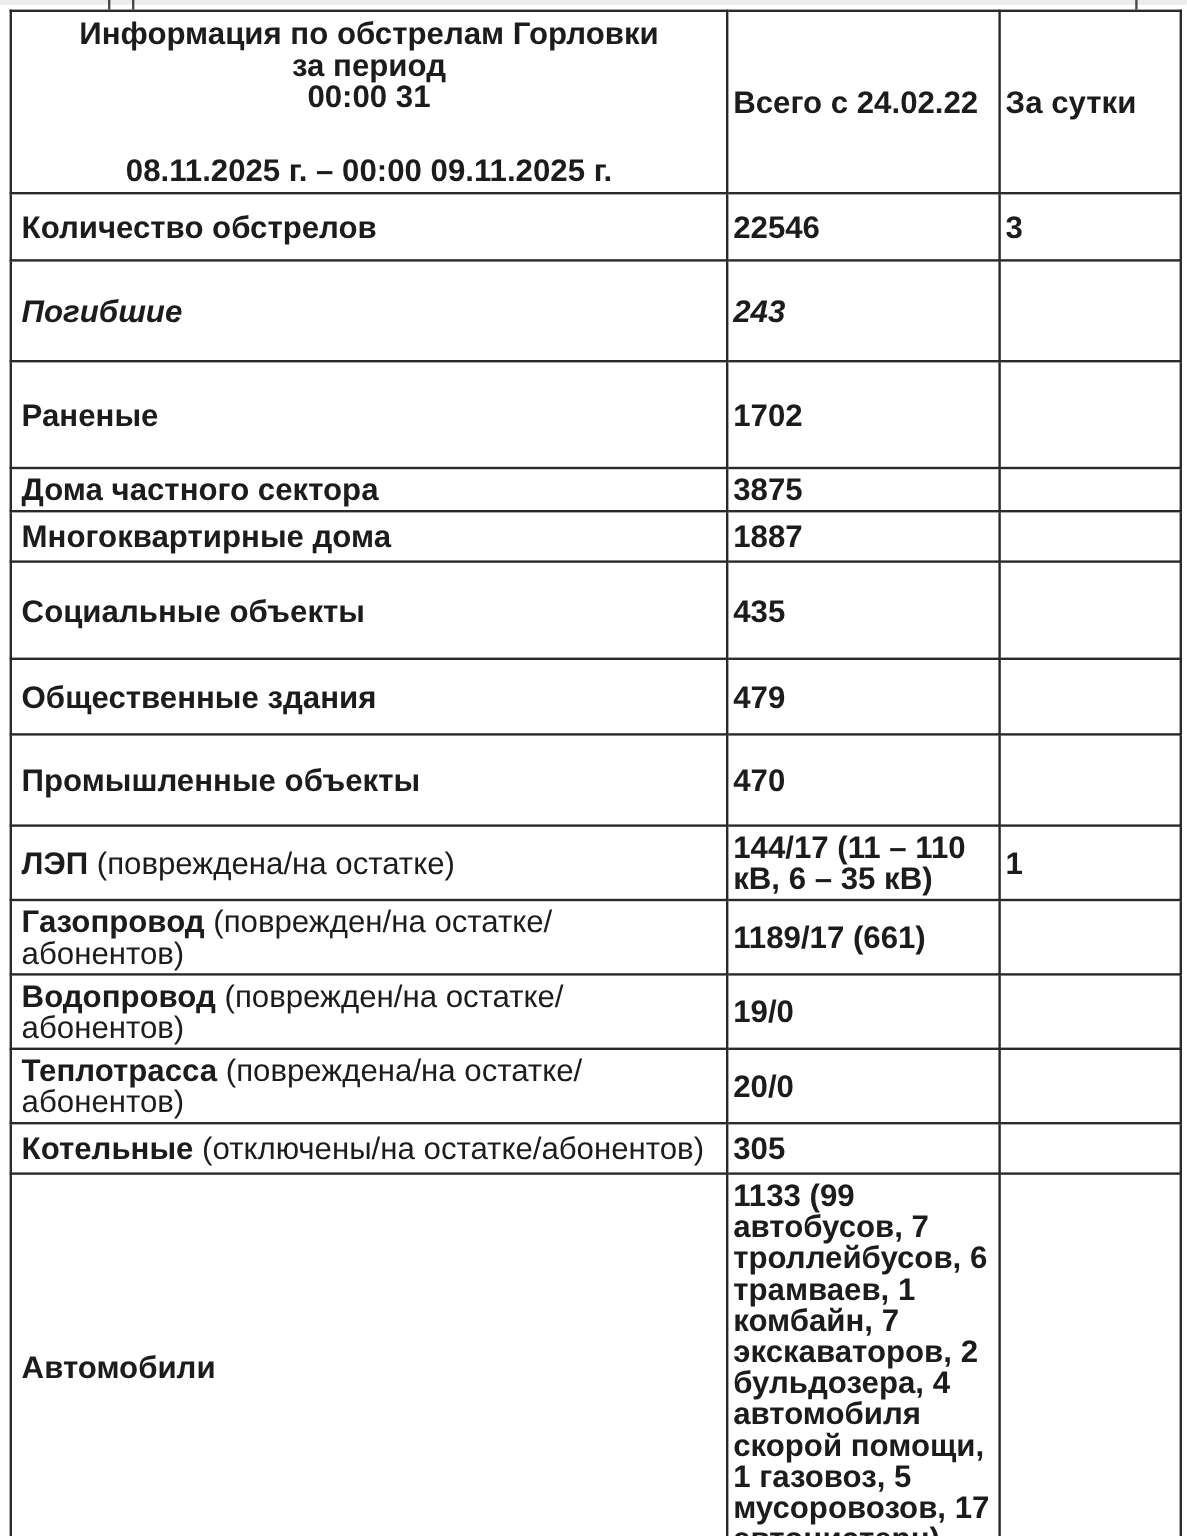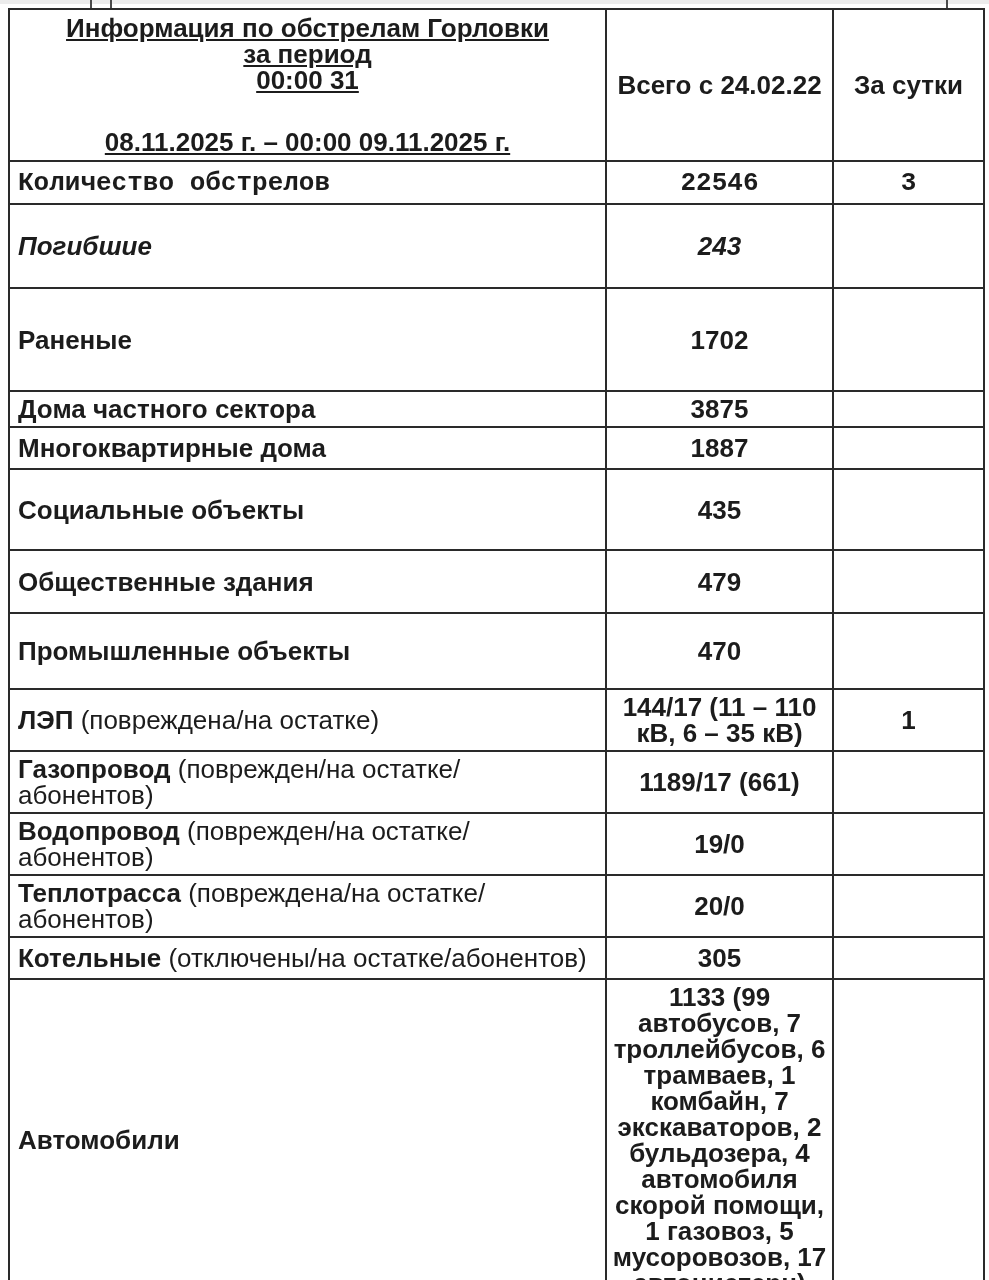--- a/index.html
+++ b/index.html
@@ -44,41 +44,40 @@
   td.c-label{
     text-align:left;
     padding:4px 10px 4px 8px;
     font-weight:700;
   }
   td.c-label .note{
     font-weight:400;
     text-align:center;
   }
   td.c-val{
-    text-align:center;
+    text-align:left;
     padding:4px 4px;
     font-weight:700;
   }
   td.hdr{
     font-weight:700;
     white-space:nowrap;
   }
   td.hdr-left{
     vertical-align:top;
     text-align:center;
     padding:4px 8px;
-    text-decoration:underline;
   }
   .tline{min-height:26px;}
   .tline.gap{min-height:36px;}
   
   table.report tr:nth-child(1){height:152px;}
-  table.report tr:nth-child(2){height:43px;font-family:Liberation Mono, monospace;}
+  table.report tr:nth-child(2){height:56px;}
   table.report tr:nth-child(3){height:84px;font-style:italic;}
-  table.report tr:nth-child(4){height:103px;}
+  table.report tr:nth-child(4){height:89px;}
   table.report tr:nth-child(5){height:32px;}
   table.report tr:nth-child(6){height:42px;}
   table.report tr:nth-child(7){height:81px;}
   table.report tr:nth-child(8){height:63px;}
   table.report tr:nth-child(9){height:76px;}
   table.report tr:nth-child(10){height:58px;}
   table.report tr:nth-child(11){height:42px;border-radius:30px;}
   table.report tr:nth-child(12){height:42px;margin-left:24px;}
   table.report tr:nth-child(13){height:42px;}
   table.report tr:nth-child(14){height:42px;}

